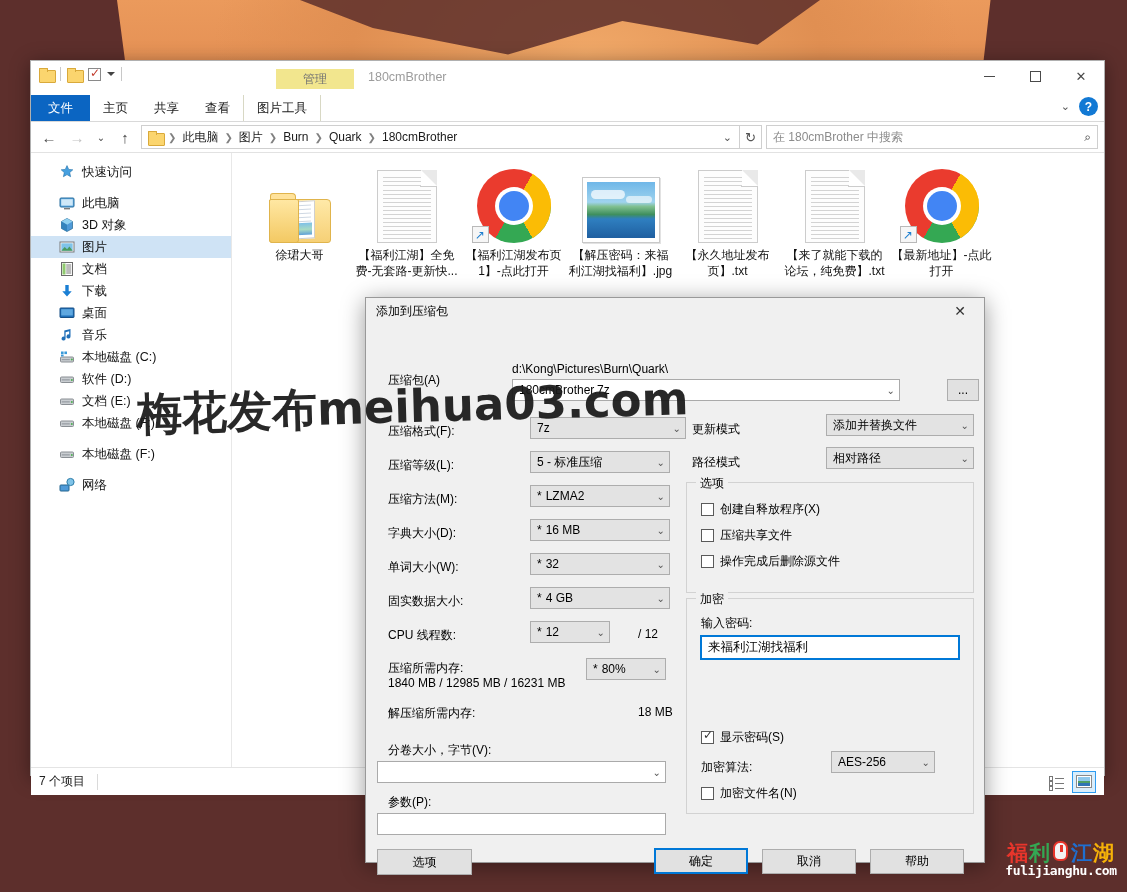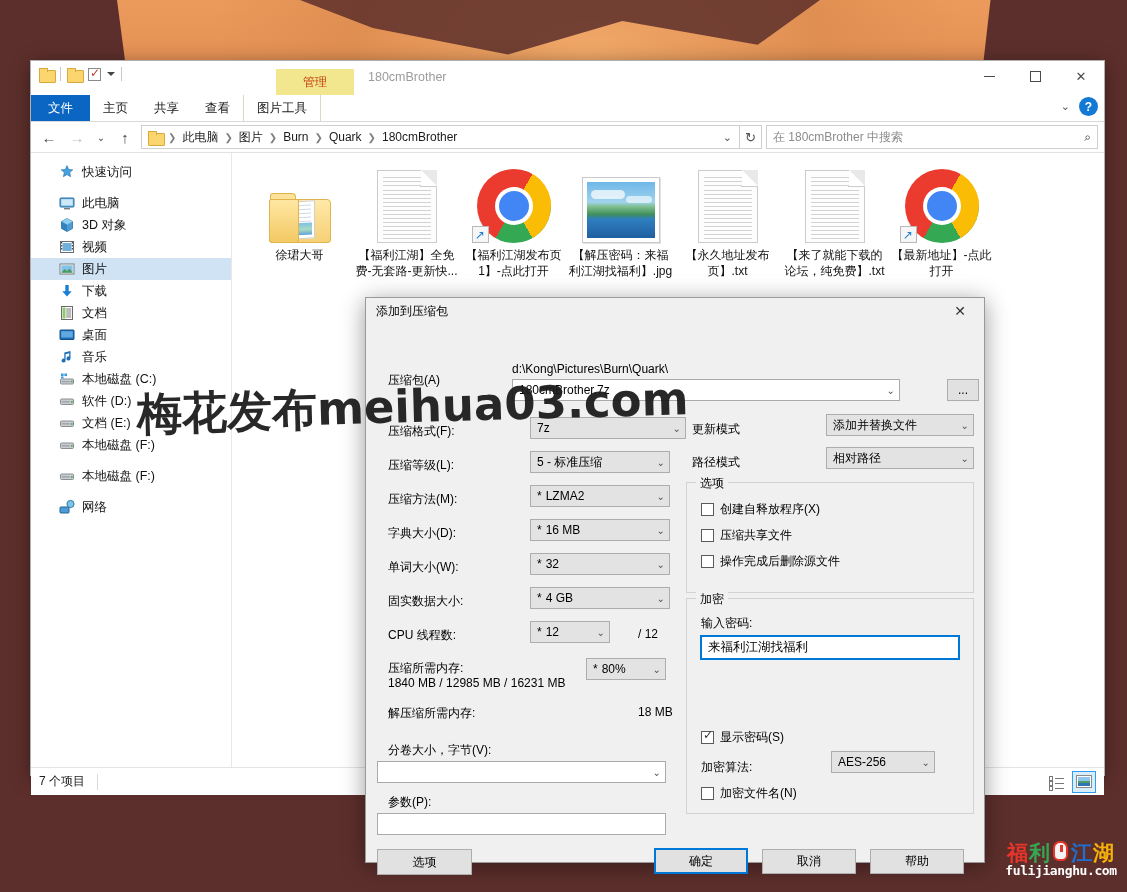--- a/index.html
+++ b/index.html
@@ -48,21 +48,21 @@
   .caret-dn { width:0;height:0;border-left:4px solid transparent;border-right:4px solid transparent;border-top:4px solid #444; }
   .wtitle { position:absolute; left:337px; top:9px; font-size:12.5px; color:#9c9c9c; }
   .wbtns { position:absolute; right:0; top:0; display:flex; }
   .wbtn { width:46px; height:31px; display:flex; align-items:center; justify-content:center; color:#4a4a4a; font-size:13px; }
   .mini { width:11px; height:1px; background:#4a4a4a; }
   .maxi { width:11px; height:11px; border:1px solid #4a4a4a; }
 
   
   .tabsrow { height:26px; position:relative; background:#fff; }
   .pic-group { position:absolute; left:245px; top:-26px; width:78px; }
-  .pic-group .gl { height:26px; background:#f2e68e; color:#c2410c; font-size:12px;
+  .pic-group .gl { height:20px; background:#f2e68e; color:#737373; font-size:12px;
      display:flex; align-items:center; justify-content:center; }
   .tabs { position:absolute; left:0; top:0; display:flex; height:26px; }
   .tab { padding:0 13px; height:26px; display:flex; align-items:center; font-size:12.5px; color:#1a1a1a; }
   .tab.file { background:#0b65c2; color:#fff; padding:0 17px; }
   .tab.ctx { border-left:1px solid #d8d8c4; border-right:1px solid #d8d8c4; }
   .ribbon-right { position:absolute; right:6px; top:2px; display:flex; align-items:center; gap:9px; }
   .helpbtn { width:19px; height:19px; border-radius:50%; background:#1279d4; color:#fff;
      font-size:12px; font-weight:bold; display:flex; align-items:center; justify-content:center; }
   .chev { color:#555; font-size:11px; }
   .ribbon-divider { height:1px; background:#d9d9d9; }
@@ -305,65 +305,50 @@
 
       <div class="navitem ind1">
         <span class="ni"><svg width="16" height="16" viewBox="0 0 16 16">
               <path d="M8 1.5l5.5 3v7L8 14.5 2.5 11.5v-7z" fill="#4f9ad8" stroke="#23658f" stroke-width=".7"></path>
               <path d="M8 1.5l5.5 3L8 7.8 2.5 4.5z" fill="#8fd0f0"></path>
               <path d="M8 7.8v6.7L2.5 11.5v-7z" fill="#2f7fb8" opacity=".85"></path>
             </svg></span>
         <span>3D 对象</span>
       </div>
 
-      <div class="navitem ind1">
-        <span class="ni"><svg width="16" height="16" viewBox="0 0 16 16">
-              <rect x="1.5" y="2.5" width="13" height="11" fill="#fff" stroke="#6b6b6b"></rect>
-              <rect x="3.5" y="4" width="9" height="8" fill="#6fb0dc"></rect>
-              <g fill="#4a4a4a">
-                <rect x="2" y="3" width="1.2" height="1.5"></rect>
-                <rect x="2" y="6" width="1.2" height="1.5"></rect>
-                <rect x="2" y="9" width="1.2" height="1.5"></rect>
-                <rect x="12.8" y="3" width="1.2" height="1.5"></rect>
-                <rect x="12.8" y="6" width="1.2" height="1.5"></rect>
-                <rect x="12.8" y="9" width="1.2" height="1.5"></rect>
-              </g>
-            </svg></span>
-        <span>视频</span>
-      </div>
 
       <div class="navitem ind1 sel">
         <span class="ni"><svg width="16" height="16" viewBox="0 0 16 16">
               <rect x="1" y="3" width="14" height="10" fill="#fff" stroke="#7a7a7a"></rect>
               <rect x="2.3" y="4.3" width="11.4" height="7.4" fill="#7fc3e8"></rect>
               <path d="M2.3 11.7l3.4-3.6 2.4 2.2 2.3-2.8 3.3 4.2z" fill="#4a9b5e"></path>
             </svg></span>
         <span>图片</span>
-      </div>
-
-      <div class="navitem ind1">
-        <span class="ni"><svg width="16" height="16" viewBox="0 0 16 16">
-              <path d="M6.3 2h3.4v6.2h3L8 13.5 3.3 8.2h3z" fill="#1a7fd4"></path>
-            </svg></span>
-        <span>下载</span>
       </div>
 
       <div class="navitem ind1">
         <span class="ni"><svg width="16" height="16" viewBox="0 0 16 16">
               <rect x="2.5" y="1.5" width="11" height="13" fill="#fff" stroke="#6b6b6b"></rect>
               <rect x="3.5" y="2.5" width="3" height="11" fill="#8fc96f"></rect>
               <g fill="#7a7a7a">
                 <rect x="7.2" y="3.5" width="5" height="1"></rect>
                 <rect x="7.2" y="5.5" width="5" height="1"></rect>
                 <rect x="7.2" y="7.5" width="5" height="1"></rect>
                 <rect x="7.2" y="9.5" width="5" height="1"></rect>
                 <rect x="7.2" y="11.5" width="5" height="1"></rect>
               </g>
             </svg></span>
         <span>文档</span>
+      </div>
+
+      <div class="navitem ind1">
+        <span class="ni"><svg width="16" height="16" viewBox="0 0 16 16">
+              <path d="M6.3 2h3.4v6.2h3L8 13.5 3.3 8.2h3z" fill="#1a7fd4"></path>
+            </svg></span>
+        <span>下载</span>
       </div>
 
       <div class="navitem ind1">
         <span class="ni"><svg width="16" height="16" viewBox="0 0 16 16">
               <rect x="1" y="3" width="14" height="9.5" rx=".6" fill="#1f6fb8" stroke="#174f85"></rect>
               <rect x="2.2" y="4.2" width="11.6" height="6.3" fill="#5fa8e0"></rect>
             </svg></span>
         <span>桌面</span>
       </div>
 

